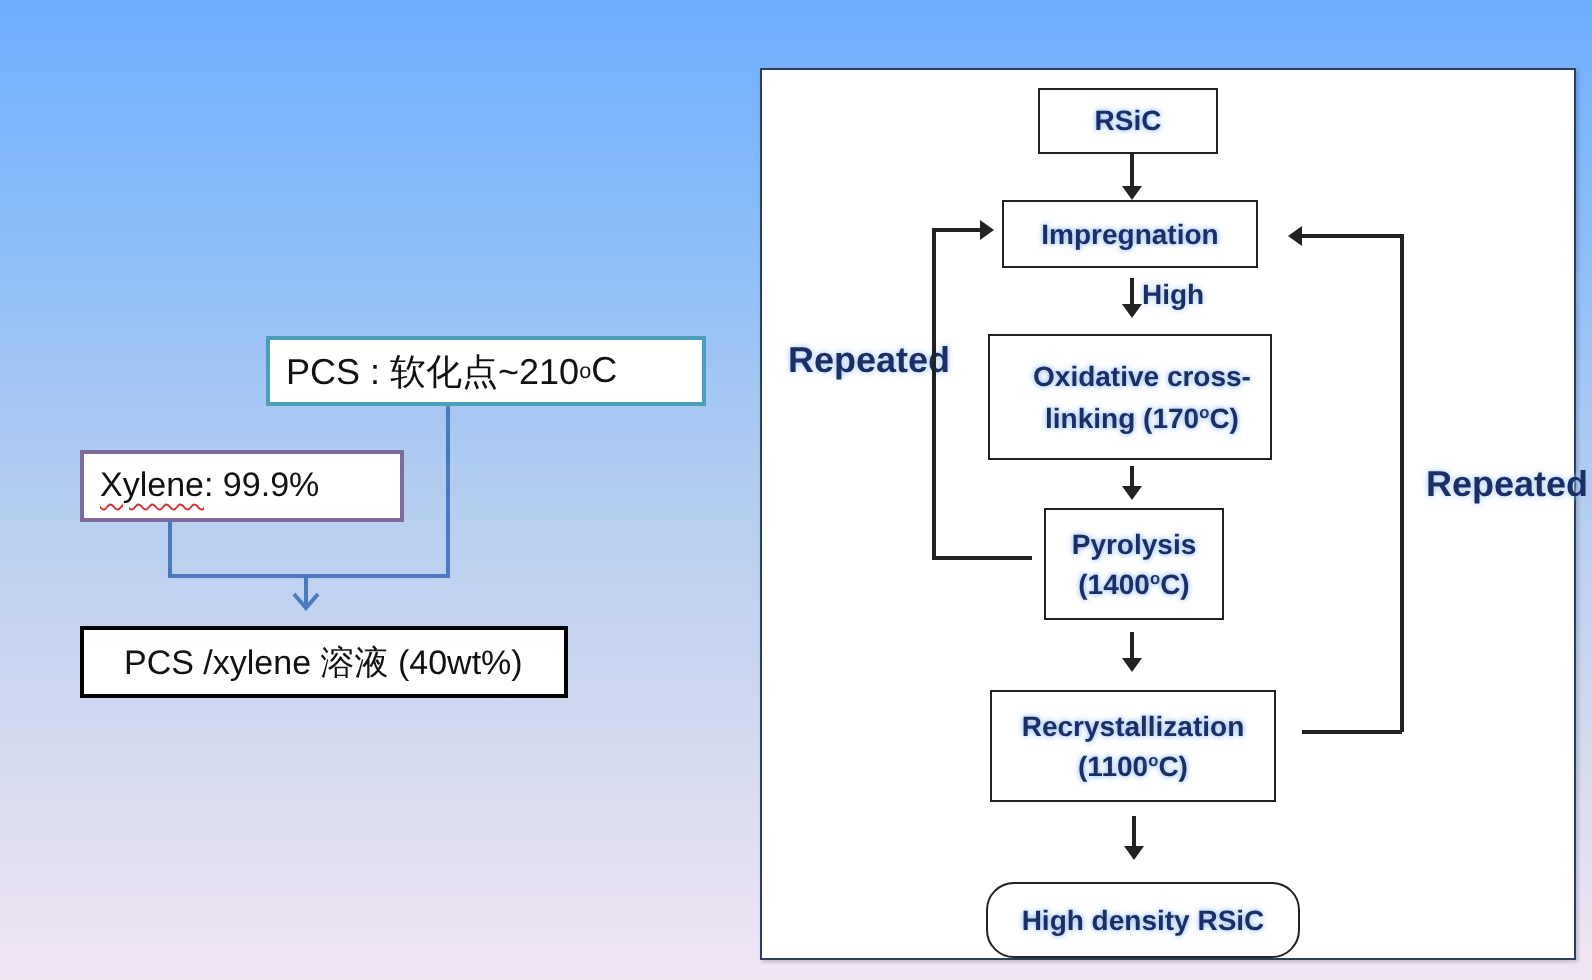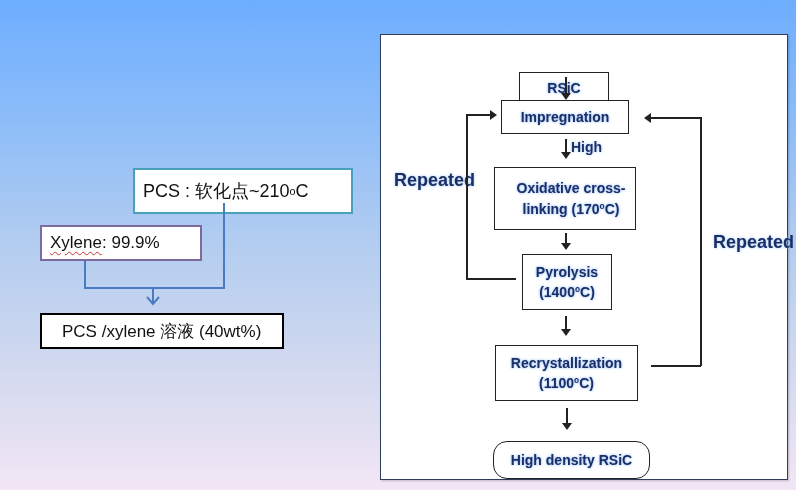--- a/index.html
+++ b/index.html
@@ -4,21 +4,21 @@
   <style>
     html, body { margin: 0; padding: 0; }
     body {
       width: 796px; height: 490px; position: relative; overflow: hidden;
       background: linear-gradient(to bottom, #6eaeff 0%, #8dbdf8 25%, #b3cdf0 50%, #d2d9ef 75%, #f2e6f5 100%);
       font-family: "Liberation Sans", sans-serif;
     }
     .abs { position: absolute; box-sizing: border-box; }
     
     .lbox { background: #fff; color: #111; font-size: 17px; display: flex; align-items: center; padding-left: 8px; white-space: nowrap; }
-    #pcs-box { left: 133px; top: 168px; width: 220px; height: 46px; border: 2px solid #4aa0b8; font-size: 18px; }
+    #pcs-box { left: 133px; top: 168px; width: 220px; height: 35px; border: 2px solid #4aa0b8; font-size: 18px; }
     #xylene-box { left: 40px; top: 225px; width: 162px; height: 36px; border: 2px solid #7f6a9e; }
     #xylene-box .xy { text-decoration: underline wavy #d03030; text-decoration-thickness: 1px; text-underline-offset: 3px; }
     #solution-box { left: 40px; top: 313px; width: 244px; height: 36px; border: 2px solid #000; padding-left: 20px; }
     .bline { background: #4a7bc0; }
     
     #panel { left: 380px; top: 34px; width: 408px; height: 446px; background: #fff; border: 1px solid #2b3f5c; box-shadow: 1px 1px 2px rgba(0,0,0,0.2); }
     .fbox { background: #fff; border: 1.5px solid #222; color: #1b2f66; font-family: "Liberation Sans", sans-serif; font-weight: bold;
             font-size: 14px; text-align: center; display: flex; align-items: center; justify-content: center; line-height: 1.45;
             text-shadow: 0 0 3px #9ec3f5, 0 0 2px #bcd6fb; }
     .lbl { color: #1b2f66; font-weight: bold; font-size: 18px; text-shadow: 0 0 3px #9ec3f5; white-space: nowrap; }
@@ -45,21 +45,21 @@
 <div class="abs bline" style="left:223px; top:203px; width:2px; height:85px;"></div>
 <div class="abs bline" style="left:84px; top:260px; width:2px; height:28px;"></div>
 <div class="abs bline" style="left:84px; top:287px; width:141px; height:2px;"></div>
 <div class="abs bline" style="left:152px; top:288px; width:2px; height:16px;"></div>
 <svg class="arr" style="left:146px; top:296px;" width="14" height="10">
   <polyline points="1,1 7,8 13,1" fill="none" stroke="#4a7bc0" stroke-width="2"></polyline>
 </svg>
 
 <div class="abs" id="panel"></div>
 
-<div class="abs fbox" style="left:519px; top:44px; width:90px; height:33px;margin-top:28px;">
+<div class="abs fbox" style="left:519px; top:44px; width:90px; height:33px;">
   <span>RSiC</span>
 </div>
 <div class="abs fbox" style="left:501px; top:100px; width:128px; height:34px;">
   <span>Impregnation</span>
 </div>
 <div class="abs fbox" style="left:494px; top:167px; width:142px; height:63px;padding-left:12px;">
   <div>
     <div>Oxidative cross-</div>
     <div><span>linking (170</span><sup>o</sup><span>C)</span></div>
   </div>

